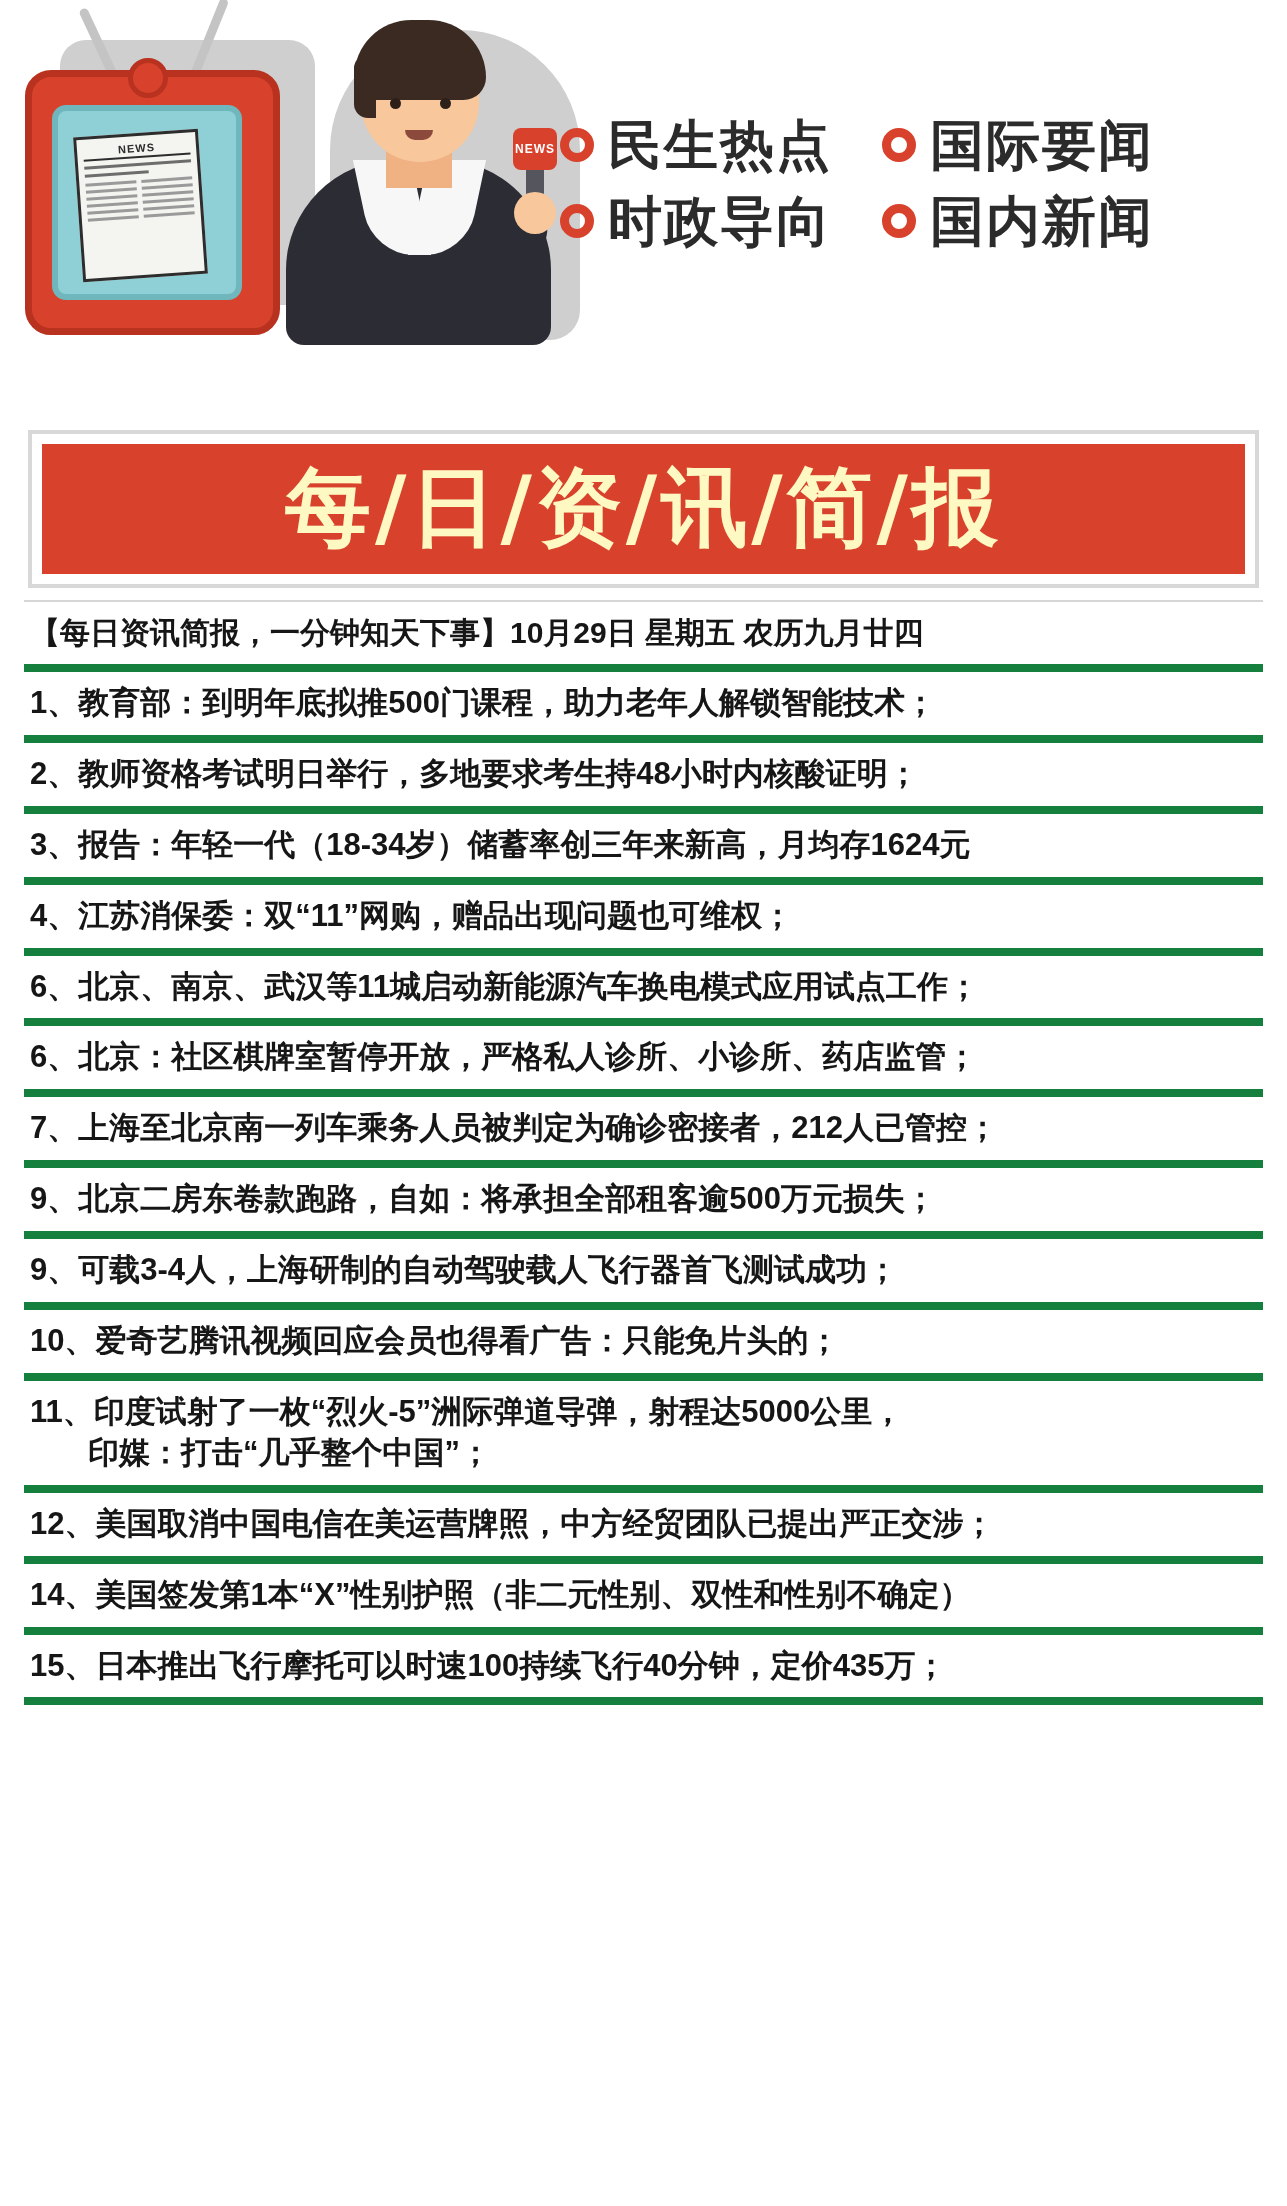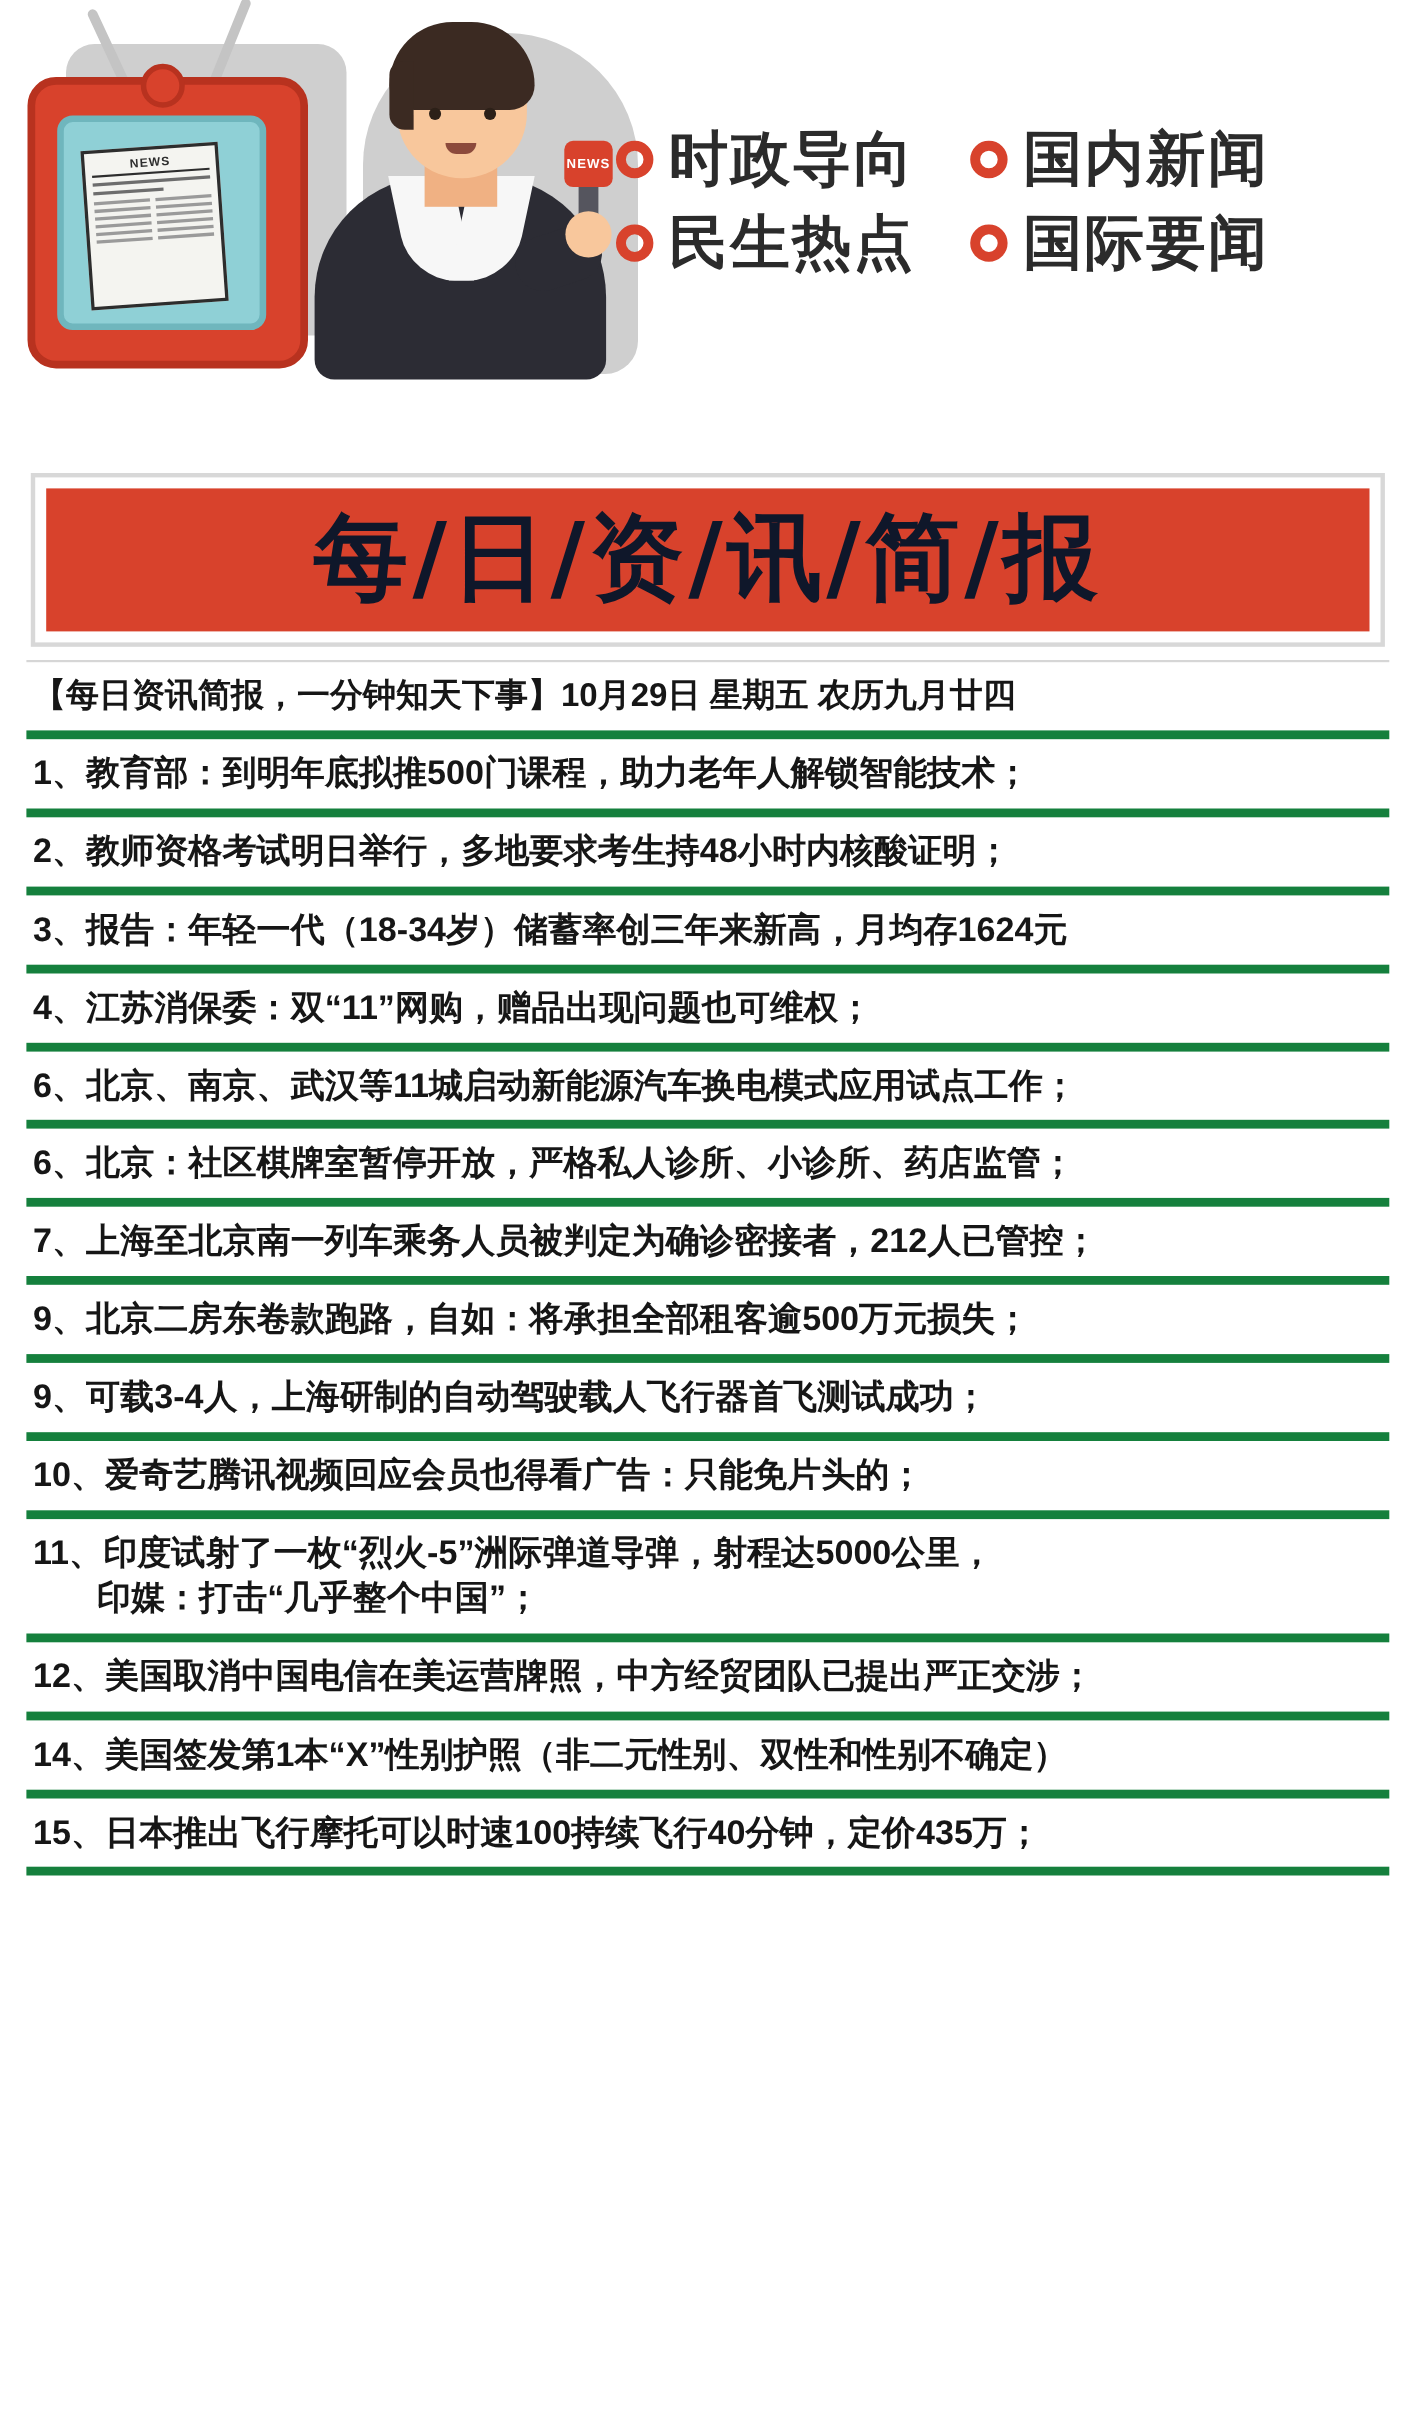--- a/index.html
+++ b/index.html
@@ -293,21 +293,21 @@
     border: 4px solid #d8d8d8;
     padding: 10px;
     box-sizing: border-box;
   }
   .banner {
     background: #d8422c;
     text-align: center;
     padding: 18px 0 22px;
   }
   .banner-title {
-    color: #0f172a;
+    color: #fef9c3;
     font-size: 86px;
     font-weight: bold;
     letter-spacing: 4px;
     line-height: 1.05;
     font-family: "DejaVu Sans", "Liberation Sans", sans-serif;
   }
 
   
   .content {
     margin: 12px 24px 0 24px;
@@ -389,31 +389,31 @@
       <div class="p-mouth"></div>
       <div class="p-arm"></div>
       <div class="mic-stick"></div>
       <div class="mic-head">NEWS</div>
       <div class="p-hand"></div>
     </div>
 
     <div class="slogans">
       <div class="slogan-row">
         <span class="bullet"></span>
+        <span class="slogan-text">民生热点</span>
+        <span class="slogan-gap"></span>
+        <span class="bullet"></span>
+        <span class="slogan-text">国际要闻</span>
+      </div>
+      <div class="slogan-row">
+        <span class="bullet"></span>
         <span class="slogan-text">时政导向</span>
         <span class="slogan-gap"></span>
         <span class="bullet"></span>
         <span class="slogan-text">国内新闻</span>
-      </div>
-      <div class="slogan-row">
-        <span class="bullet"></span>
-        <span class="slogan-text">民生热点</span>
-        <span class="slogan-gap"></span>
-        <span class="bullet"></span>
-        <span class="slogan-text">国际要闻</span>
       </div>
     </div>
   </div>
 
   <div class="banner-wrap">
     <div class="banner">
       <div class="banner-title">每/日/资/讯/简/报</div>
     </div>
   </div>
 

